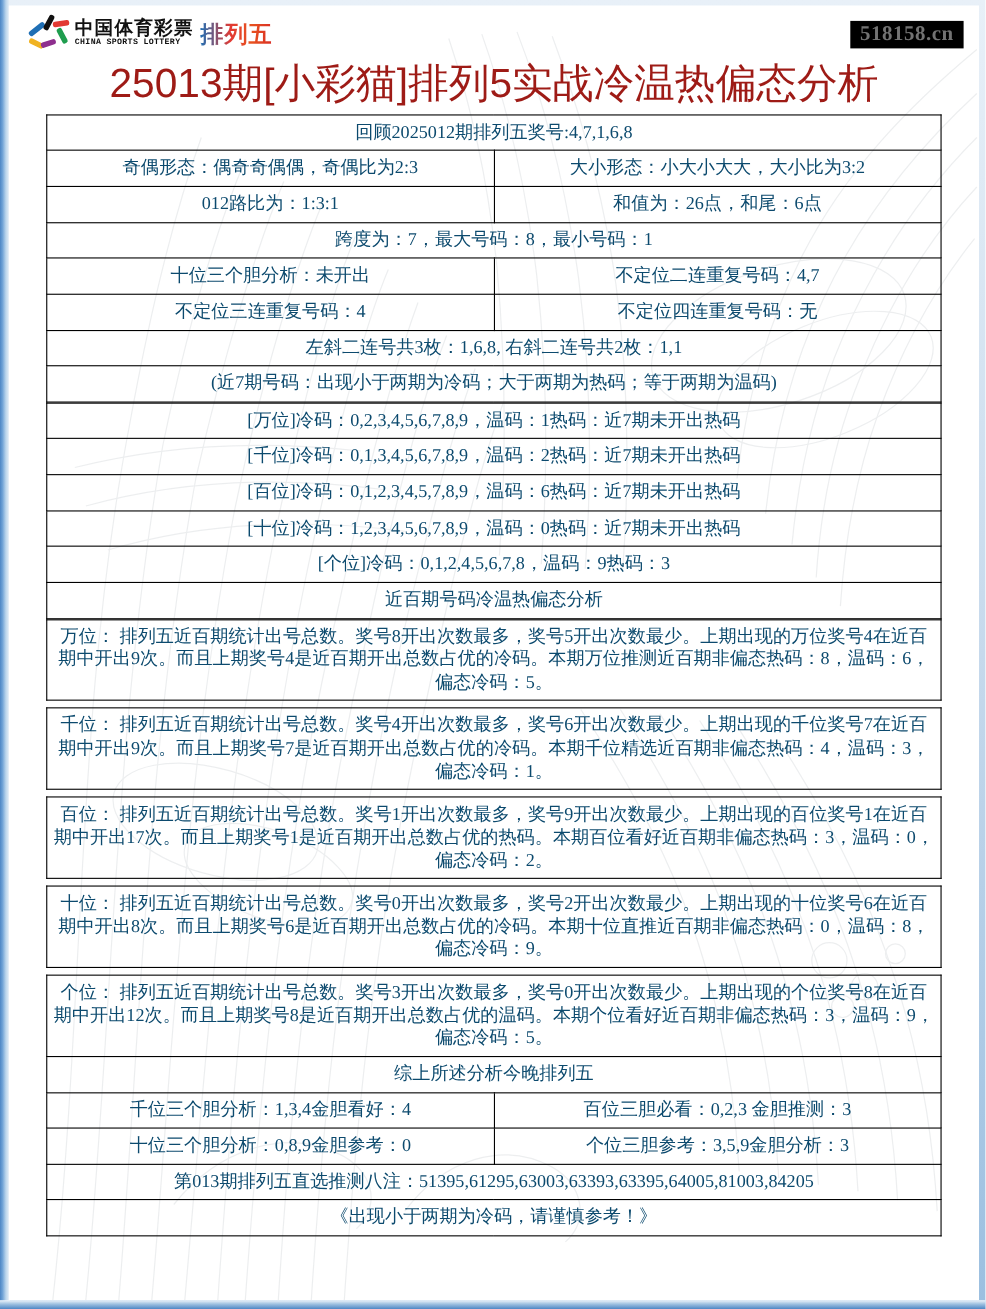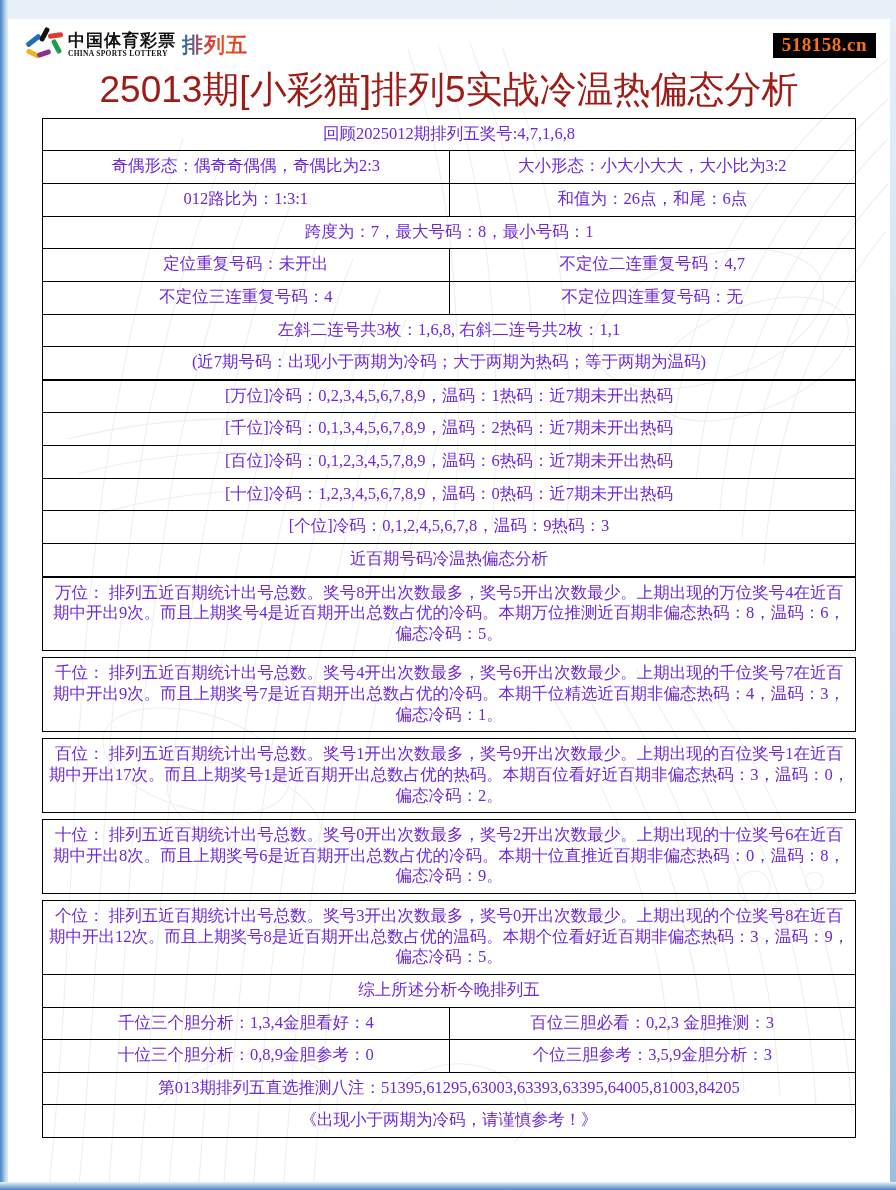--- a/index.html
+++ b/index.html
@@ -14,21 +14,21 @@
     overflow: hidden;
   }
 
   
   #page {
     position: relative;
     width: 896px;
     height: 1190px;
     box-sizing: border-box;
     background: linear-gradient(180deg,#e8f0f8 0%, #c6d9ec 50%, #9bbfe0 100%);
-    padding: 19px 6px 8px 8px;
+    padding: 5px 6px 8px 8px;
   }
   #page::before {
     content: "";
     position: absolute;
     left: 0; top: 0; bottom: 0;
     width: 9px;
     background: linear-gradient(90deg,#4d86c4 0%, #6fa2d6 25%, #bcd6ec 60%, #eef4fa 100%);
   }
   #page::after {
     content: "";
@@ -100,21 +100,21 @@
     line-height: 1;
   }
   .logo-cn-top {
     font-family: "DejaVu Sans", sans-serif;
     font-weight: bold;
     font-size: 17px;
     color: #111111;
     letter-spacing: 1px;
   }
   .logo-cn-bot {
-    font-family: Liberation Serif, serif;
+    font-family: Liberation Mono, monospace;
     font-weight: bold;
     font-size: 7.5px;
     color: #111111;
     letter-spacing: 0.3px;
     margin-top: 1px;
   }
   .logo-pl5 {
     margin-left: 6px;
     font-family: Liberation Mono, monospace;
     font-weight: bold;
@@ -123,21 +123,21 @@
     background: linear-gradient(90deg,#1f6fb5 0%, #e23a33 42%, #e8531f 70%, #d92d25 100%);
     -webkit-background-clip: text;
     background-clip: text;
     color: transparent;
   }
   .site-badge {
     position: absolute;
     right: 14px;
     top: 14px;
     background: #000000;
-    color: #f97316;
+    color: #737373;
     font-family: "Liberation Serif", serif;
     font-weight: bold;
     font-size: 19px;
     padding: 2px 9px 3px 9px;
     letter-spacing: 0.5px;
     line-height: 1.05;
   }
 
   .main-title {
     text-align: center;
@@ -155,21 +155,21 @@
   
   table.grid {
     border-collapse: collapse;
     margin: 0 auto;
     width: 814px;
     table-layout: fixed;
   }
   table.grid td {
     border: 1px solid #000000;
     font-size: 16.5px;
-    color: #6d28d9;
+    color: #0c4a6e;
     text-align: center;
     padding: 5px 4px 6px 4px;
     line-height: 1.25;
     font-family: "Liberation Serif", "DejaVu Serif", serif;
     background: transparent;
   }
   td.left {
     text-align: left;
     padding-left: 6px;
   }
@@ -271,21 +271,21 @@
             <td>大小形态：小大小大大，大小比为3:2</td>
           </tr>
           <tr>
             <td>012路比为：1:3:1</td>
             <td>和值为：26点，和尾：6点</td>
           </tr>
           <tr>
             <td colspan="2">跨度为：7，最大号码：8，最小号码：1</td>
           </tr>
           <tr>
-            <td>定位重复号码：未开出</td>
+            <td>十位三个胆分析：未开出</td>
             <td>不定位二连重复号码：4,7</td>
           </tr>
           <tr>
             <td>不定位三连重复号码：4</td>
             <td>不定位四连重复号码：无</td>
           </tr>
           <tr>
             <td colspan="2">左斜二连号共3枚：1,6,8, 右斜二连号共2枚：1,1</td>
           </tr>
           <tr>

